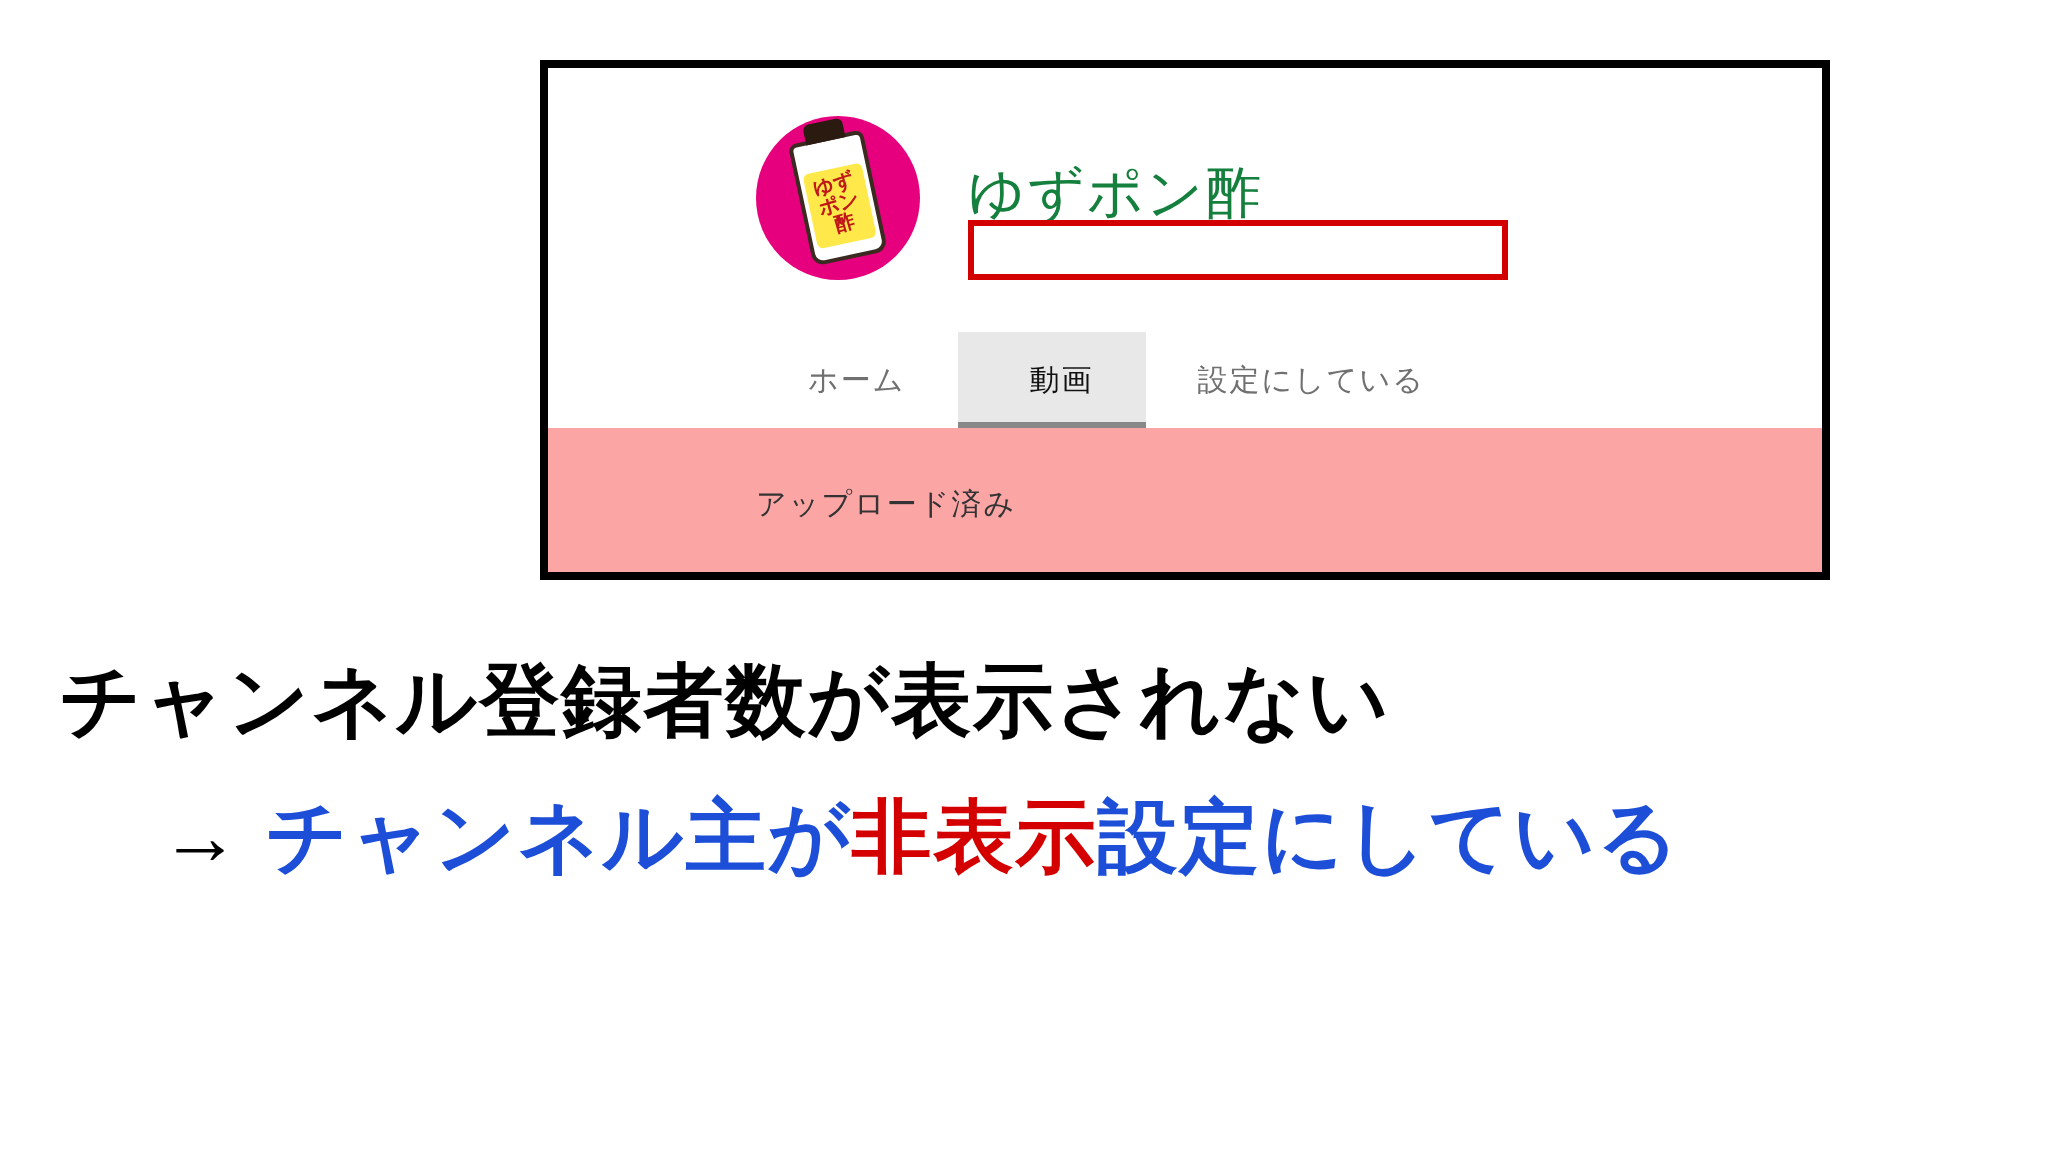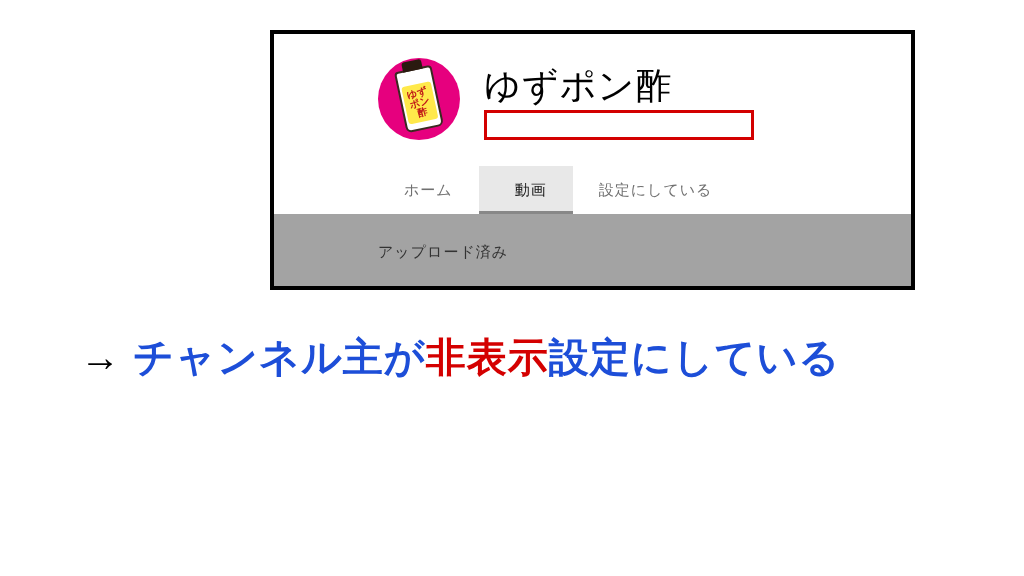--- a/index.html
+++ b/index.html
@@ -66,23 +66,23 @@
     font-size:10px;
     font-weight:900;
     color:#c01818;
     line-height:1;
     transform:rotate(-4deg);
     text-align:center;
   }
   .channel-name {
     position: absolute;
     left: 210px;
-    top: 28px;
-    font-size: 36px;
-    color: #000000;
+    top: 44px;
+    font-size: 28px;
+    color: #15803d;
     font-weight: 400;
     letter-spacing: 1px;
   }
   .highlight-box {
     position: absolute;
     left: 210px;
     top: 76px;
     width: 270px;
     height: 30px;
     border: 3px solid #d30000;
@@ -113,21 +113,21 @@
     background: #e8e8e8;
     padding-left: 36px;
   }
   .tab.active::after{
     content:"";
     position:absolute;
     left:0; right:0; bottom:0;
     height:3px; background:#888;
   }
   .upload-bar {
-    background: #a3a3a3;
+    background: #fca5a5;
     height: 76px;
     padding-left: 104px;
     display: flex;
     align-items: center;
     font-size: 15px;
     color: #333;
     letter-spacing: 1px;
   }
 
   .caption {
@@ -179,18 +179,19 @@
       <div class="tab">設定にしている</div>
     </div>
   </div>
 
   <div class="upload-bar">
     <span>アップロード済み</span>
   </div>
 </div>
 
 <div class="caption">
+  <div class="line1">チャンネル登録者数が表示されない</div>
   <div class="line2">
     <span class="arrow">→</span>
     <span> </span>
     <span class="c-blue">チャンネル主が</span><span class="c-red">非表示</span><span class="c-blue">設定にしている</span>
   </div>
 </div>
 
 </body></html>

